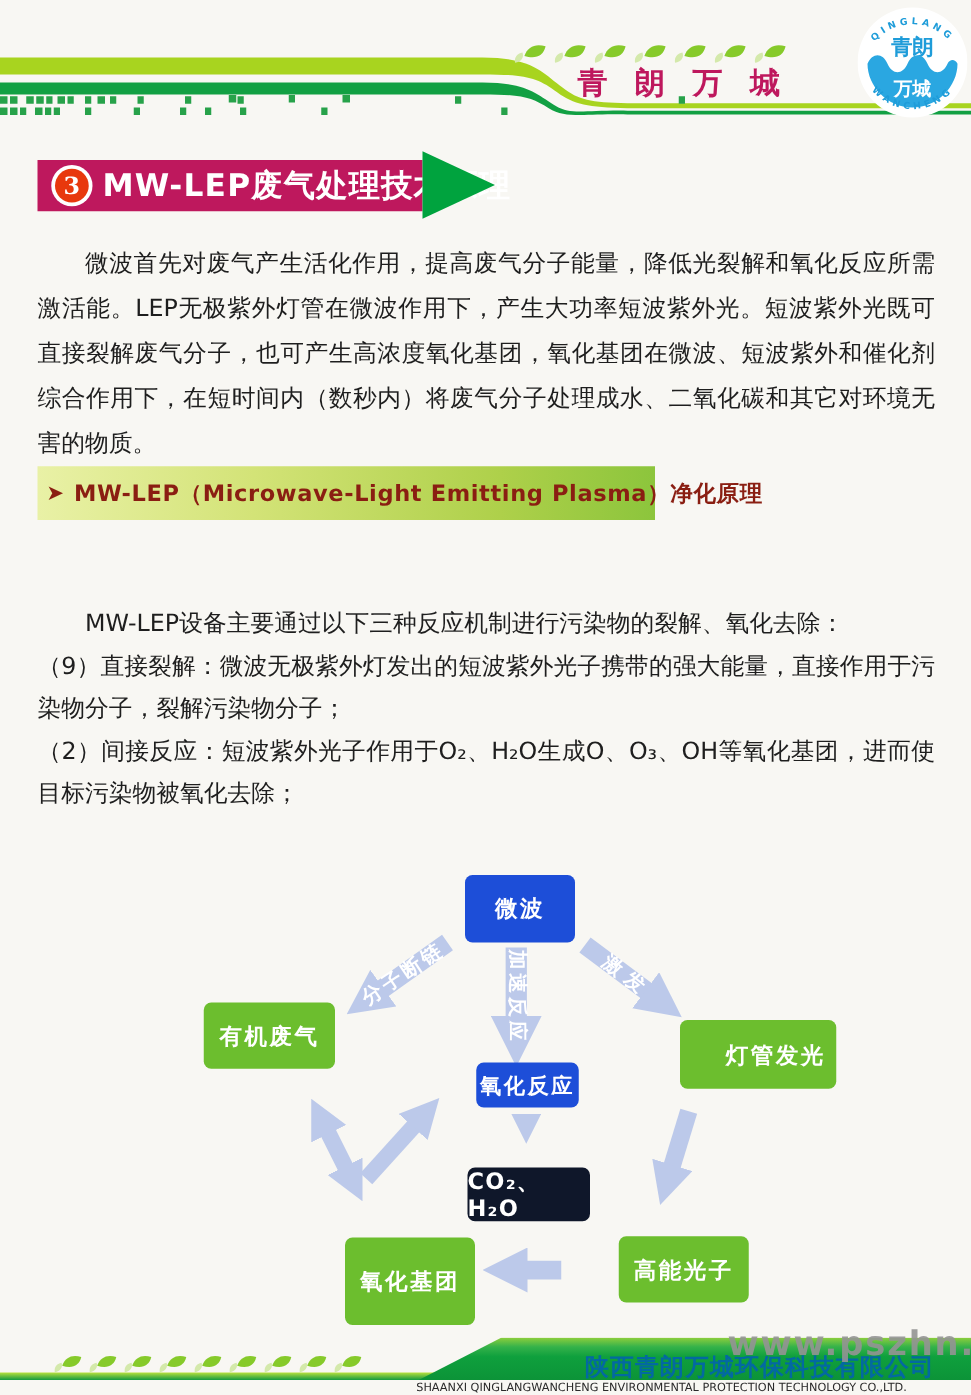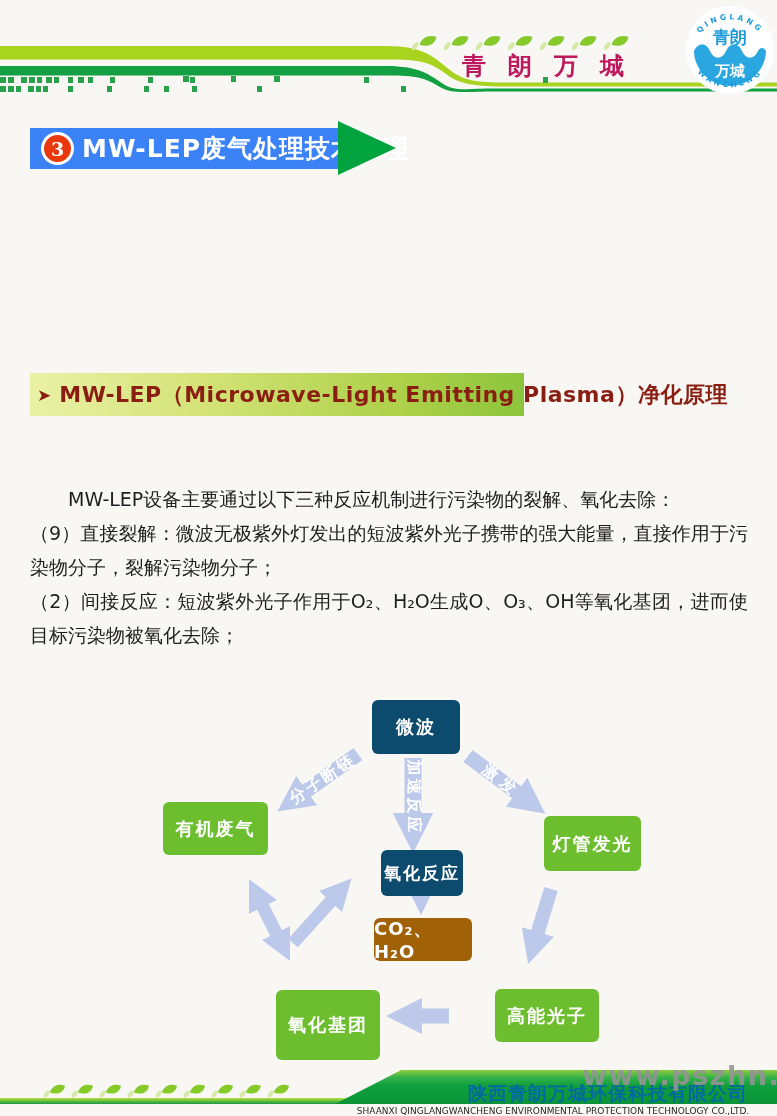--- a/index.html
+++ b/index.html
@@ -10,21 +10,21 @@
   }
   .abs{position:absolute;}
 
   
   #brand-wordmark{
     left:462px;top:50px;font-size:24px;color:#be185d;letter-spacing:22px;
     font-weight:600;white-space:nowrap;
   }
   
   #title-banner{
-    left:30px;top:128px;width:308px;height:41px;background:#3b82f6;
+    left:30px;top:128px;width:308px;height:41px;background:#be185d;
     display:flex;align-items:center;
   }
   #title-arrowhead{
     left:338px;top:121px;width:0;height:0;
     border-left:58px solid #00a33e;
     border-top:27px solid transparent;border-bottom:27px solid transparent;
   }
   #title-badge{
     left:41px;top:132px;width:33px;height:33px;border-radius:50%;background:#ffffff;
     display:flex;align-items:center;justify-content:center;
@@ -44,32 +44,32 @@
   }
   #intro-paragraph{left:30px;top:193px;width:718px;}
   #intro-paragraph p{margin:0;text-indent:2em;}
   
   #subtitle-banner{
     left:30px;top:373px;width:494px;height:43px;
     background:linear-gradient(90deg,#e9f1a6 0%,#d3e377 35%,#aed04a 75%,#8cc53c 100%);
     display:flex;align-items:center;white-space:nowrap;
   }
   #subtitle-marker{color:#8a1e12;font-size:17px;margin:0 8px 0 7px;}
-  #subtitle-text{color:#8a1e12;font-size:22px;font-weight:600;letter-spacing:.5px;}
+  #subtitle-text{color:#8a1e12;font-size:18px;font-weight:600;letter-spacing:.5px;}
   
   #mechanism{left:30px;top:438px;width:718px;line-height:34px;}
   #mechanism p{margin:0;}
   #mechanism .indent{text-indent:2em;margin-top:44px;}
   
   .node{
     position:absolute;display:flex;align-items:center;justify-content:center;
     color:#fff;font-size:18px;font-weight:600;letter-spacing:2px;border-radius:6px;z-index:2;
   }
-  .node.blue{background:#0c4a6e;}
-  .node.mblue{background:#a16207;}
+  .node.blue{background:#1d4ed8;}
+  .node.mblue{background:#0f172a;margin-top:16px;}
   .node.green{background:#6cbe2e;}
   #arrow-layer{left:0;top:0;width:777px;height:1116px;z-index:1;pointer-events:none;}
   .edge-label{
     position:absolute;z-index:3;color:#ffffff;font-size:16px;font-weight:600;
     text-align:center;letter-spacing:3px;white-space:nowrap;
   }
   
   #footer-line{
     left:0;top:1098px;width:348px;height:6px;
     background:linear-gradient(#b8e03e,#149a40);
@@ -77,21 +77,21 @@
   #footer-banner{
     left:335px;top:1070px;width:442px;height:34px;
     background:linear-gradient(180deg,#8ecf3c 0%,#35b24a 22%,#0fa03d 45%,#0c9338 100%);
     clip-path:polygon(0% 100%,15% 0%,100% 0%,100% 100%);
   }
   #footer-company-cn{
     left:468px;top:1081px;width:280px;text-align:center;color:#0369a1;
     font-size:19px;font-weight:bold;letter-spacing:1px;white-space:nowrap;z-index:4;
   }
   #footer-company-en{
-    left:333px;top:1106px;width:440px;text-align:center;color:#2a2a2a;
+    left:333px;top:1106px;width:440px;color:#2a2a2a;
     font-size:9px;letter-spacing:0px;white-space:nowrap;z-index:4;
   }
   #watermark{
     left:582px;top:1060px;color:rgba(148,148,148,.9);font-size:27px;
     letter-spacing:1.5px;white-space:nowrap;z-index:5;font-weight:600;
   }
 </style>
 </head>
 <body>
 
@@ -184,20 +184,23 @@
   <div class="abs" id="title-banner">
     <div id="section-title-text">MW-LEP废气处理技术原理</div>
   </div>
   <div class="abs" id="title-arrowhead"></div>
   <div class="abs" id="title-badge">
     <div id="title-badge-inner">
       <span>3</span>
     </div>
   </div>
 
+  <div class="abs bodytext" id="intro-paragraph">
+    <p>微波首先对废气产生活化作用，提高废气分子能量，降低光裂解和氧化反应所需激活能。LEP无极紫外灯管在微波作用下，产生大功率短波紫外光。短波紫外光既可直接裂解废气分子，也可产生高浓度氧化基团，氧化基团在微波、短波紫外和催化剂综合作用下，在短时间内（数秒内）将废气分子处理成水、二氧化碳和其它对环境无害的物质。</p>
+  </div>
 
   <div class="abs" id="subtitle-banner">
     <span id="subtitle-marker">➤</span>
     <span id="subtitle-text">MW-LEP（Microwave-Light Emitting Plasma）净化原理</span>
   </div>
 
   <div class="abs bodytext" id="mechanism">
     <p class="indent">MW-LEP设备主要通过以下三种反应机制进行污染物的裂解、氧化去除：</p>
     <p>（9）直接裂解：微波无极紫外灯发出的短波紫外光子携带的强大能量，直接作用于污染物分子，裂解污染物分子；</p>
     <p>（2）间接反应：短波紫外光子作用于O₂、H₂O生成O、O₃、OH等氧化基团，进而使目标污染物被氧化去除；</p>
@@ -216,22 +219,22 @@
       <line x1="421" y1="893" x2="421" y2="903" stroke-width="10" marker-end="url(#ah)"></line>
       <line x1="551" y1="889" x2="533" y2="948" stroke-width="14" marker-end="url(#ah)"></line>
       <line x1="449" y1="1016" x2="404" y2="1016" stroke-width="15" marker-end="url(#ah)"></line>
       <line x1="256" y1="893" x2="283" y2="947" stroke-width="13" marker-start="url(#ah)" marker-end="url(#ah)"></line>
       <line x1="293" y1="943" x2="341" y2="890" stroke-width="13" marker-end="url(#ah)"></line>
     </g>
   </svg>
 
   <div class="node blue" style="left:372px;top:700px;width:88px;height:54px;">微波</div>
   <div class="node green" style="left:163px;top:802px;width:105px;height:53px;">有机废气</div>
-  <div class="node green" style="left:544px;top:816px;width:97px;height:55px;">灯管发光</div>
-  <div class="node blue" style="left:381px;top:850px;width:82px;height:46px;font-size:17px;">氧化反应</div>
+  <div class="node green" style="left:544px;top:816px;width:97px;height:55px;padding-left:28px;">灯管发光</div>
+  <div class="node blue" style="left:381px;top:850px;width:82px;height:36px;font-size:17px;">氧化反应</div>
   <div class="node mblue" style="left:374px;top:918px;width:98px;height:43px;letter-spacing:1px;">CO₂、H₂O</div>
   <div class="node green" style="left:276px;top:990px;width:104px;height:70px;">氧化基团</div>
   <div class="node green" style="left:459px;top:989px;width:104px;height:53px;margin-left:36px;">高能光子</div>
 
   <div class="edge-label" style="left:283px;top:769px;width:80px;transform:rotate(-34deg);">分子断链</div>
   <div class="edge-label" style="left:373px;top:787px;width:80px;transform:rotate(90deg);">加速反应</div>
   <div class="edge-label" style="left:471px;top:771px;width:60px;transform:rotate(38deg);letter-spacing:6px;">激发</div>
 
   <svg class="abs" style="left:40px;top:1076px;" width="260" height="26" viewBox="0 0 260 26">
     <use href="#leaf" fill="#d4e9ab" transform="translate(2,16) scale(0.5) rotate(-18)"></use>

